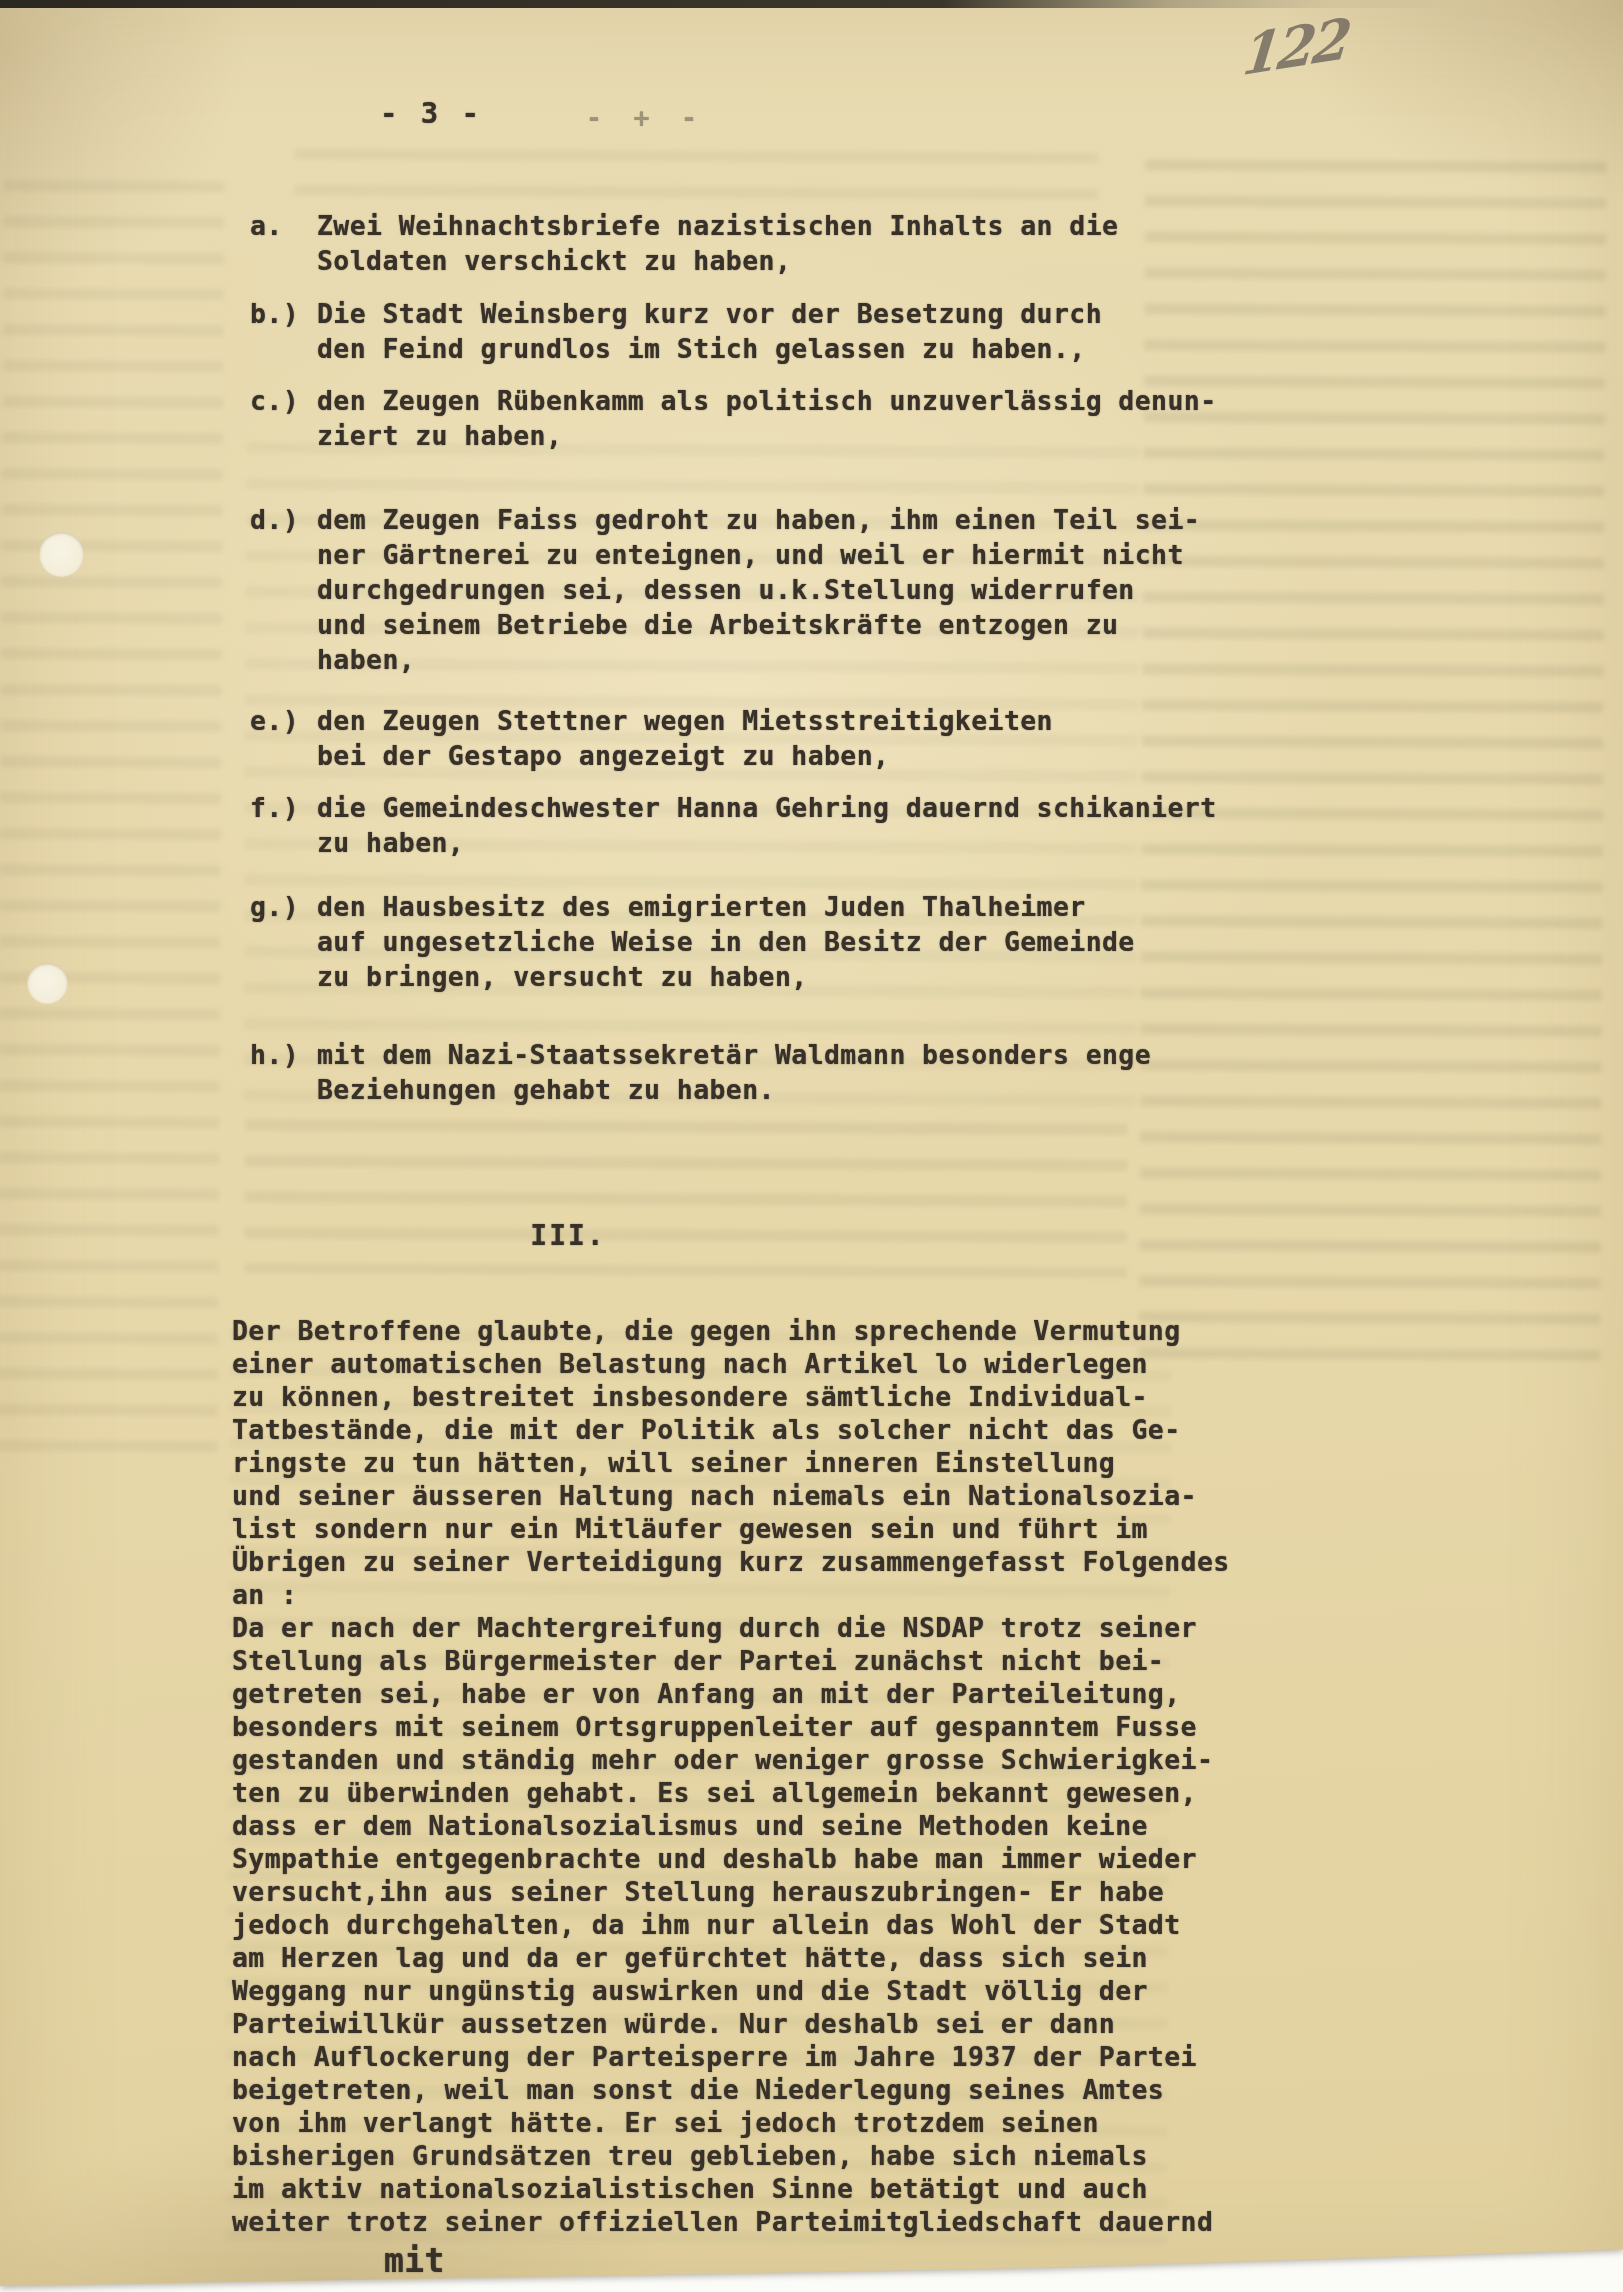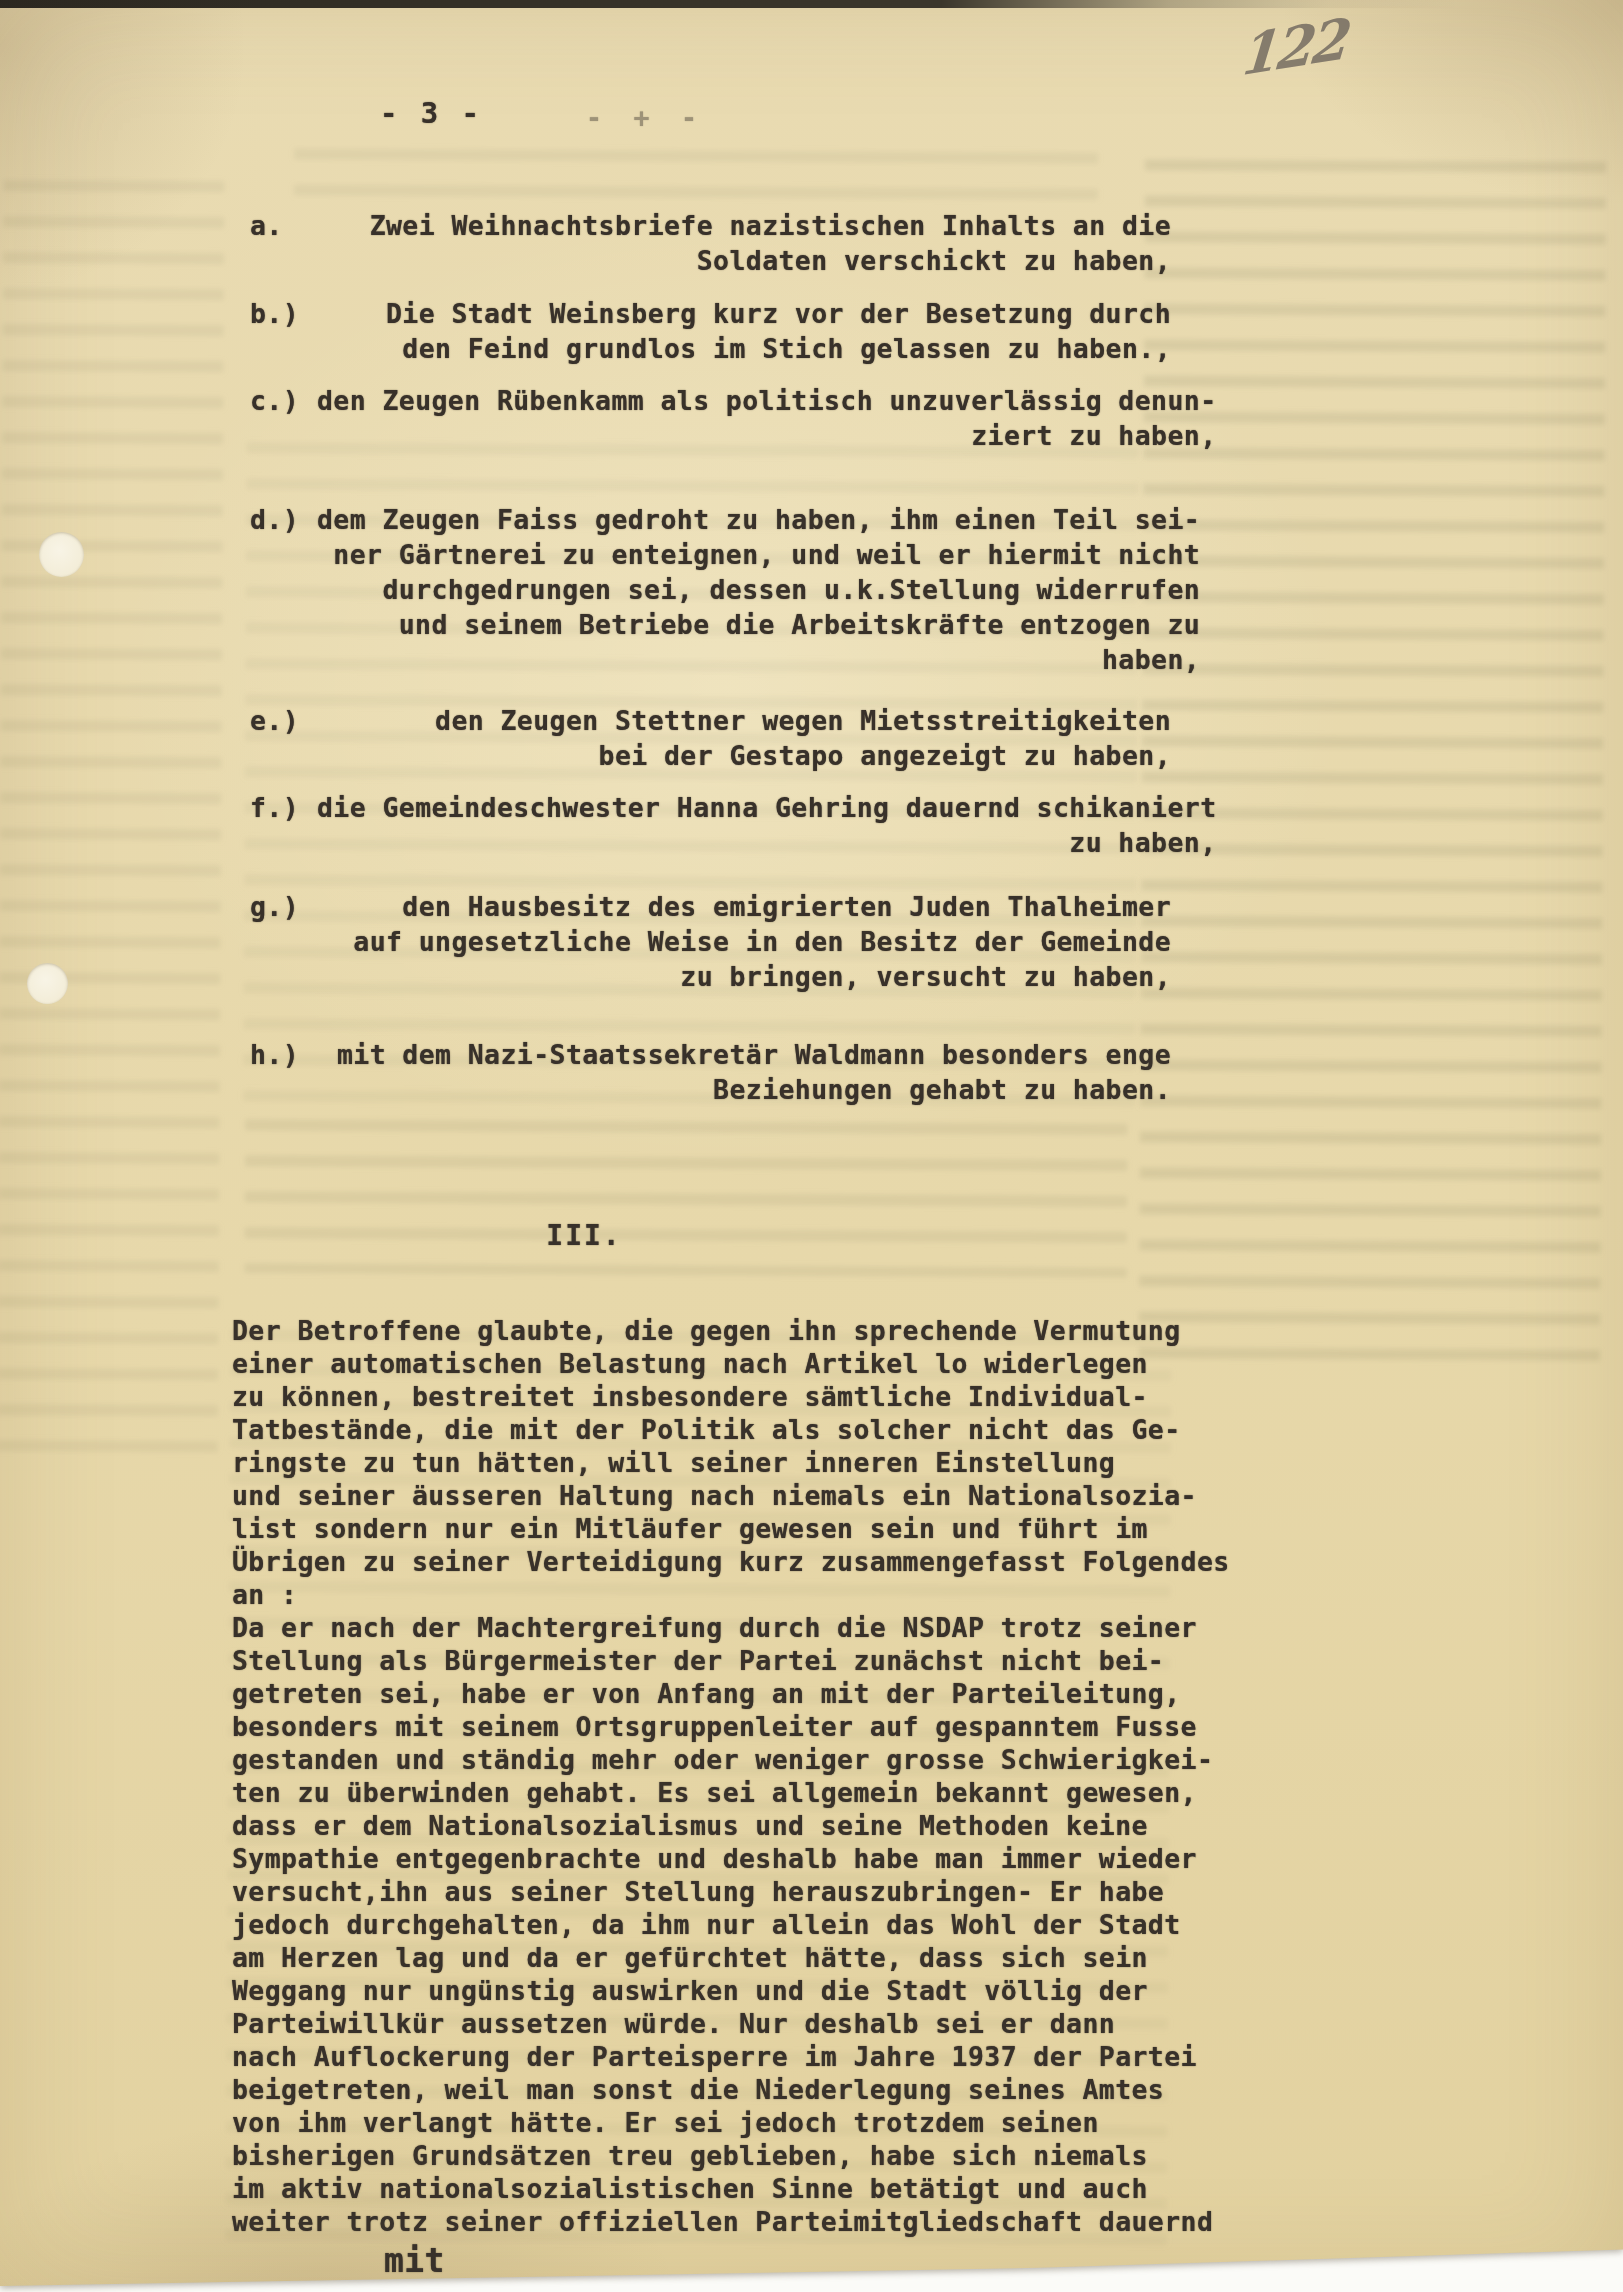--- a/index.html
+++ b/index.html
@@ -50,23 +50,23 @@
     opacity:.8;
     letter-spacing:-2.9px;
   }
   .charges{position:absolute;left:250px;top:208px;width:921px;}
   .charge{display:flex;margin-bottom:17.6px;line-height:35px;}
   .charge:nth-child(3){margin-bottom:49px;}
   .charge:nth-child(4){margin-bottom:25.5px;}
   .charge:nth-child(6){margin-bottom:29px;}
   .charge:nth-child(7){margin-bottom:43px;}
   .charge .marker{width:67px;flex:none;}
-  .charge .ctext{flex:1;text-align:right;}
+  .charge .ctext{flex:1;}
   .section-heading{
-    position:absolute;left:388px;top:1219px;width:392px;
+    position:absolute;left:372px;top:1219px;width:392px;
     text-align:center;font-size:28px;letter-spacing:2px;
   }
   .body-text{position:absolute;left:232px;top:1314px;width:961px;line-height:33px;}
   .u{text-decoration-thickness:2.5px;text-underline-offset:3.9px;}
   .catchword{position:absolute;left:384px;top:2241px;font-size:33px;}
   
   .hole{
     position:absolute;border-radius:50%;
     background:radial-gradient(circle at 45% 40%, #f8f4e6 0%, #f3edd8 70%, rgba(220,205,165,.3) 100%);
     box-shadow:0 1px 2.9px rgba(120,100,60,.35) inset;

